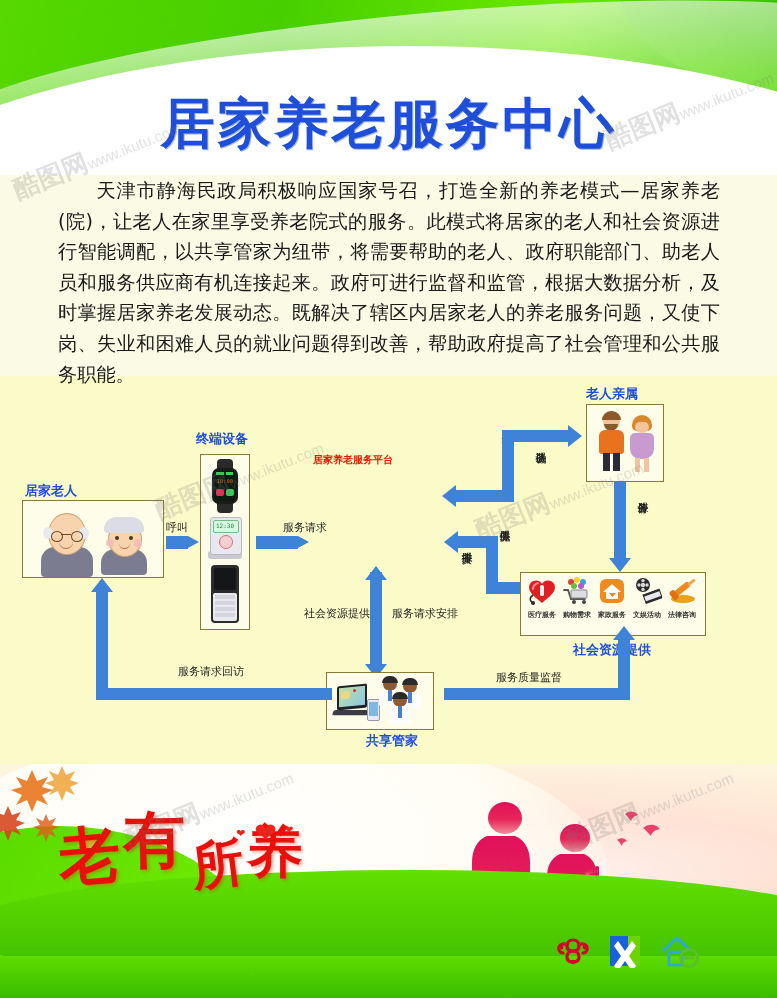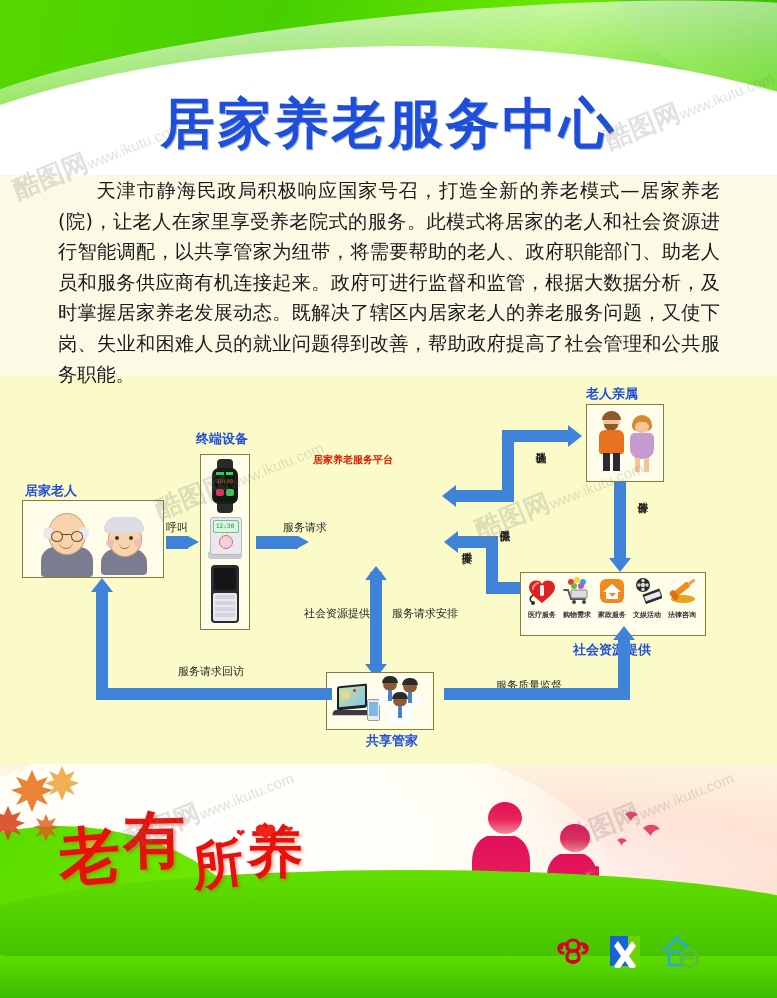--- a/index.html
+++ b/index.html
@@ -355,21 +355,21 @@
         <div style="position:absolute;left:0;top:13px;width:22px;height:18px;background:#fdfdfd;border-radius:8px 8px 2px 2px;"></div>
         <div style="position:absolute;left:9px;top:13px;width:4px;height:12px;background:#4b7fd0;"></div>
       </div>
     </div>
 
     <div class="flow" style="left:178px;top:288px;text-align:center;">服务请求回访</div>
     <div class="bar" style="left:96px;top:312px;width:236px;height:12px;"></div>
     <div class="bar" style="left:96px;top:216px;width:12px;height:108px;"></div>
     <div class="ah ah-u" style="left:91px;top:202px;border-left-width:11px;border-right-width:11px;border-bottom-width:14px;"></div>
 
-    <div class="flow" style="left:496px;top:294px;margin-top:8px;">服务质量监督</div>
+    <div class="flow" style="left:496px;top:294px;">服务质量监督</div>
     <div class="bar" style="left:444px;top:312px;width:186px;height:12px;"></div>
     <div class="bar" style="left:618px;top:262px;width:12px;height:62px;"></div>
     <div class="ah ah-u" style="left:613px;top:250px;border-left-width:11px;border-right-width:11px;border-bottom-width:14px;"></div>
 
    </div>
   </div>
 
   <div class="bottom">
     <div class="bot-haze"></div>
     <div class="bot-white"></div>

